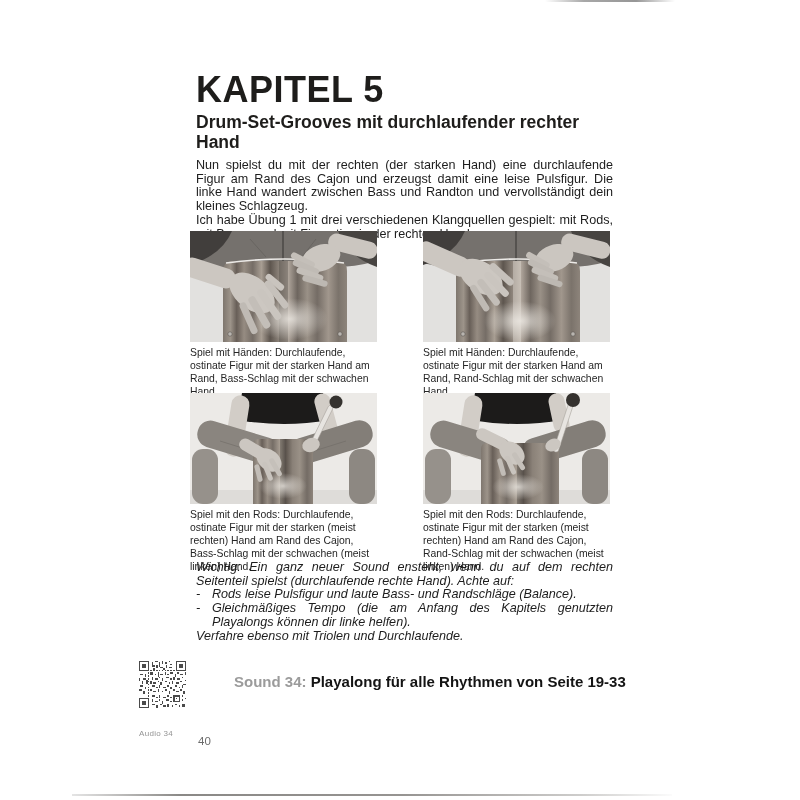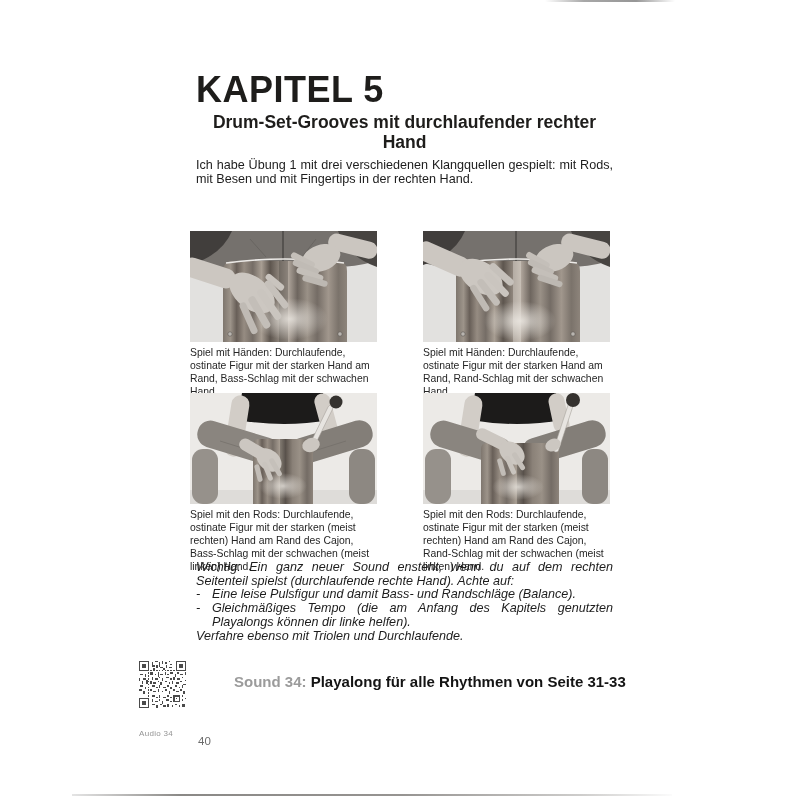--- a/index.html
+++ b/index.html
@@ -4,21 +4,21 @@
 <style>
   html,body{margin:0;padding:0;background:#ffffff;}
   .page{position:relative;width:800px;height:800px;background:#ffffff;overflow:hidden;
         font-family:"Liberation Sans",sans-serif;color:#1d1d1d;border-radius:22px;}
   .edge-top{position:absolute;left:545px;top:0;width:130px;height:2px;
     background:linear-gradient(to right,rgba(160,160,160,0),rgba(130,130,130,.7) 30%,rgba(115,115,115,.75) 70%,rgba(170,170,170,0));}
   .edge-bottom{position:absolute;left:72px;top:794px;width:600px;height:2px;
     background:linear-gradient(to right,rgba(150,150,150,.25),rgba(118,116,113,.85) 18%,rgba(124,121,118,.8) 55%,rgba(158,156,153,.5) 85%,rgba(180,180,180,.05));}
   .header{position:absolute;left:196px;top:72px;width:417px;}
   h1.chapter{margin:0;font-size:36px;line-height:1;font-weight:bold;color:#1e1d1b;letter-spacing:.5px;}
-  h2.subtitle{margin:4px 0 0;font-size:17.5px;line-height:20px;font-weight:bold;color:#1e1d1b;text-align:center;}
+  h2.subtitle{margin:4px 0 0;font-size:17.5px;line-height:20px;font-weight:bold;color:#1e1d1b;}
   .intro p{margin:7px 0 0;font-size:12.6px;line-height:13.7px;text-align:justify;}
   .intro p + p{margin:0;}
   .photo-row{position:absolute;left:190px;display:flex;gap:46px;}
   .row1{top:231px;}
   .row2{top:393px;}
   figure{margin:0;width:187px;}
   figure svg{display:block;}
   figcaption{margin-top:5px;font-size:10.4px;line-height:12.9px;color:#262626;}
   .wichtig{position:absolute;left:196px;top:561px;width:417px;font-size:12.6px;line-height:13.7px;font-style:italic;}
   .wichtig p{margin:0;text-align:justify;}
@@ -38,20 +38,21 @@
 
 <div class="page">
 
   <div class="edge-top"></div>
   <div class="edge-bottom"></div>
 
   <div class="header">
     <h1 class="chapter">KAPITEL 5</h1>
     <h2 class="subtitle">Drum-Set-Grooves mit durchlaufender rechter Hand</h2>
     <div class="intro">
+      <p>Nun spielst du mit der rechten (der starken Hand) eine durchlaufende Figur am Rand des Cajon und erzeugst damit eine leise Pulsfigur. Die linke Hand wandert zwischen Bass und Randton und vervollständigt dein kleines Schlagzeug.</p>
       <p>Ich habe Übung 1 mit drei verschiedenen Klangquellen gespielt: mit Rods, mit Besen und mit Fingertips in der rechten Hand.</p>
     </div>
   </div>
 
   <div class="photo-row row1">
 
     <figure>
       <svg width="187" height="111" viewBox="0 0 187 111">
         <defs>
           <linearGradient id="w1" x1="0" y1="0" x2="1" y2="0">
@@ -267,32 +268,32 @@
         </g>
       </svg>
       <figcaption>Spiel mit den Rods: Durchlaufende, ostinate Figur mit der starken (meist rechten) Hand am Rand des Cajon, Rand-Schlag mit der schwachen (meist linken) Hand.</figcaption>
     </figure>
   </div>
 
   <div class="wichtig">
     <p>Wichtig: Ein ganz neuer Sound ensteht, wenn du auf dem rechten Seitenteil spielst (durchlaufende rechte Hand). Achte auf:</p>
     <div class="bullet">
       <span class="dash">-</span>
-      <span class="btxt">Eine leise Pulsfigur und damit Bass- und Randschläge (Balance).</span>
+      <span class="btxt">Rods leise Pulsfigur und laute Bass- und Randschläge (Balance).</span>
     </div>
     <div class="bullet">
       <span class="dash">-</span>
       <span class="btxt">Gleichmäßiges Tempo (die am Anfang des Kapitels genutzten Playalongs können dir linke helfen).</span>
     </div>
     <p>Verfahre ebenso mit Triolen und Durchlaufende.</p>
   </div>
 
   <div class="audio-callout">
     <span class="audio-label">Sound 34:</span>
-    <span class="audio-text">Playalong für alle Rhythmen von Seite 31-33</span>
+    <span class="audio-text">Playalong für alle Rhythmen von Seite 19-33</span>
   </div>
 
   <div class="qr-block">
     <svg width="47" height="47" viewBox="0 0 33 33" shape-rendering="crispEdges">
       <rect width="33" height="33" fill="#ffffff"></rect>
       <g fill="#4a4a4a">
         <path fill-rule="evenodd" d="M0 0h7v7H0z M1 1v5h5V1z"></path>
           <rect x="2" y="2" width="3" height="3"></rect>
         <g transform="translate(26,0)">
             <path fill-rule="evenodd" d="M0 0h7v7H0z M1 1v5h5V1z"></path>

